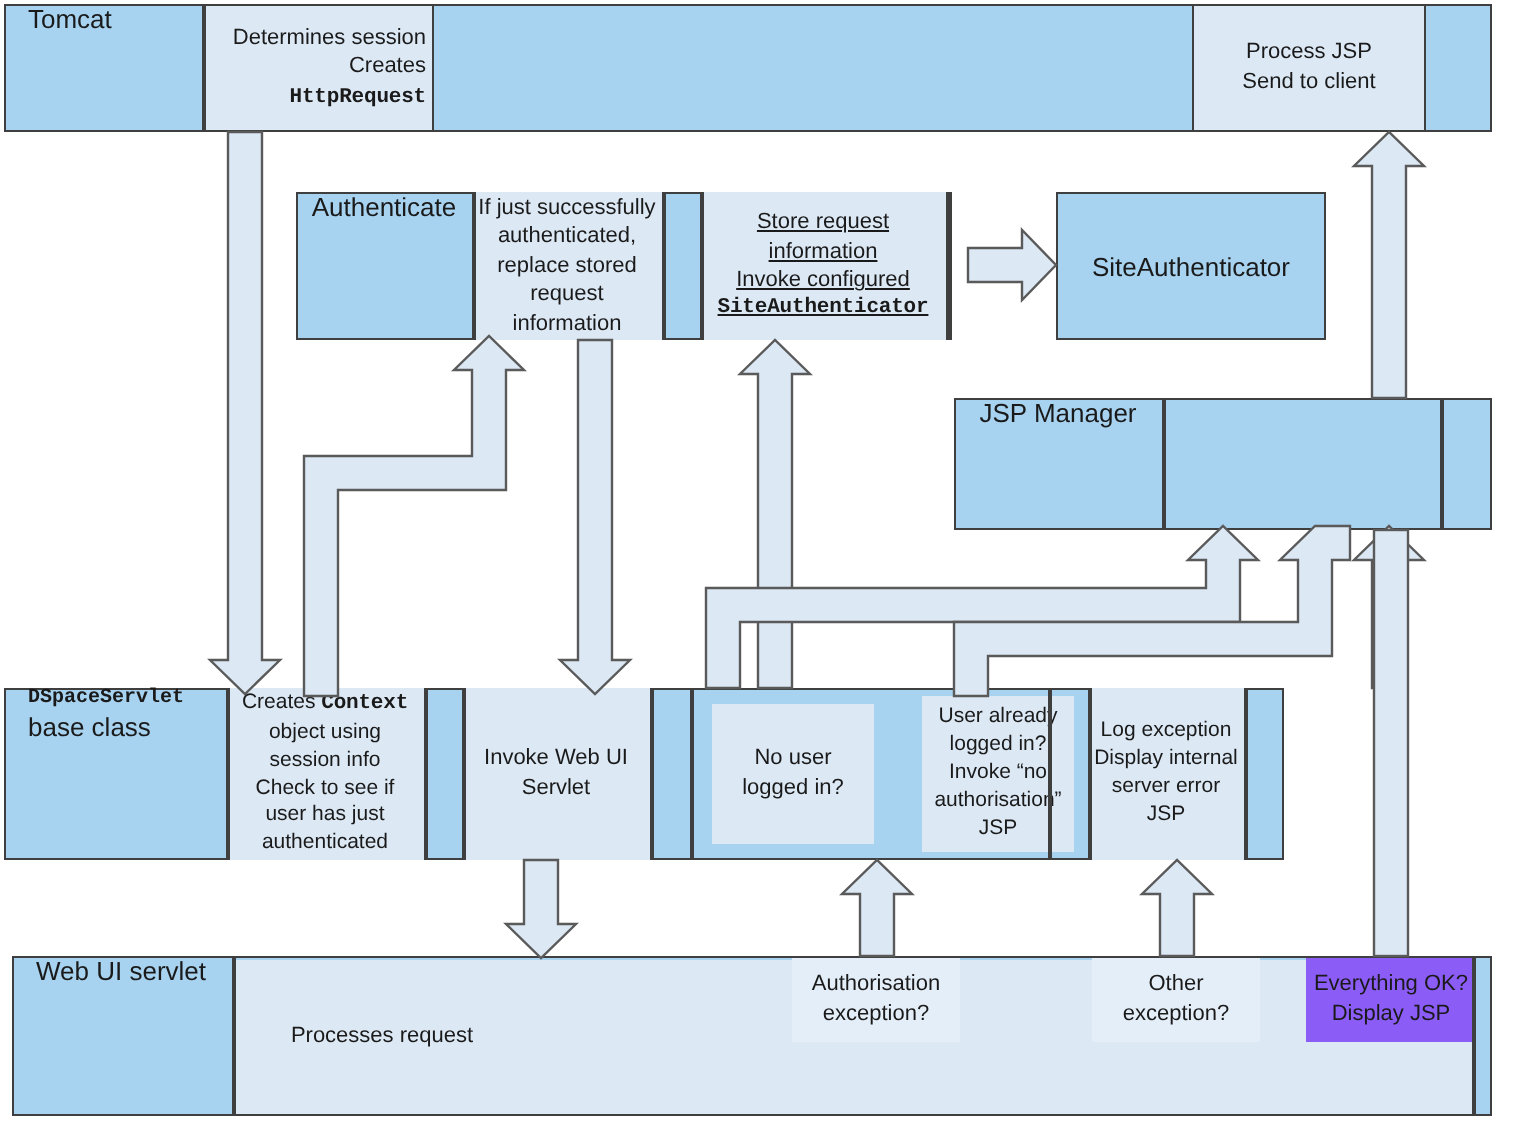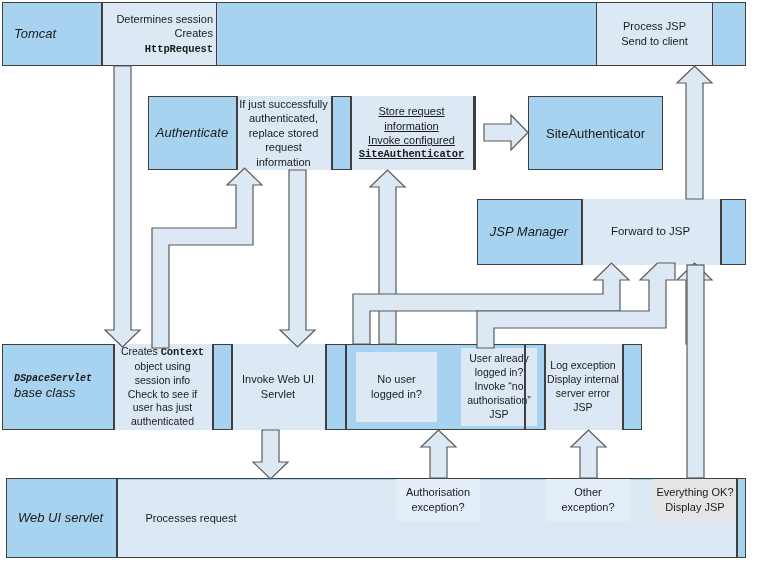--- a/index.html
+++ b/index.html
@@ -14,28 +14,27 @@
   .band{
     position:absolute;
     background:#a7d3f0;
     border:1.5px solid #3f3f3f;
     box-sizing:border-box;
     z-index:2;
   }
   
   .lane-label{
     position:absolute;
-    display:flex;align-items:center;
+    display:flex;
     box-sizing:border-box;
     padding-left:12px;
     font-size:13px;
     line-height:1.22;
     z-index:4;
     pointer-events:none;
-    font-style:italic;
   }
   .lane-label.center{justify-content:center;padding-left:0;text-align:center;}
   .lane-label .mono{font-family:"Liberation Mono", monospace;font-weight:bold;font-size:10px;}
 
   
   .vsep{
     position:absolute;
     width:1.5px;background:#3f3f3f;
     z-index:5;
   }
@@ -132,23 +131,20 @@
   </div>
 
   <div class="band" style="left:477px;top:199px;width:269px;height:66px;"></div>
   <div class="vsep" style="left:581px;top:199px;height:66px;"></div>
   <div class="vsep" style="left:720px;top:199px;height:66px;"></div>
 
   <div class="lane-label center" style="left:477px;top:199px;width:104px;height:66px;">
     <span>JSP Manager</span>
   </div>
 
-  <div class="step noborder" style="left:581px;top:199px;width:139px;height:66px;font-size:11.5px;">
-    <span>Forward to JSP</span>
-  </div>
 
   <div class="band" style="left:2px;top:344px;width:640px;height:86px;"></div>
   <div class="vsep" style="left:113px;top:344px;height:86px;"></div>
   <div class="vsep" style="left:212px;top:344px;height:86px;"></div>
   <div class="vsep" style="left:231px;top:344px;height:86px;"></div>
   <div class="vsep" style="left:325px;top:344px;height:86px;"></div>
   <div class="vsep" style="left:345px;top:344px;height:86px;"></div>
   <div class="vsep" style="left:524px;top:344px;height:86px;"></div>
   <div class="vsep" style="left:544px;top:344px;height:86px;"></div>
   <div class="vsep" style="left:622px;top:344px;height:86px;"></div>
@@ -221,21 +217,21 @@
     <div>
       <div>Authorisation</div>
       <div>exception?</div>
     </div>
   </div>
 
   <div class="step noborder" style="left:546px;top:479px;width:84px;height:42px;background:#e4eef8;">
     <span>Other exception?</span>
   </div>
 
-  <div class="step noborder" style="left:653px;top:479px;width:84px;height:42px;background:#e5e5e5;">
+  <div class="step noborder" style="left:653px;top:479px;width:84px;height:42px;background:#8b5cf6;justify-content:flex-end;">
     <div>
       <div>Everything OK?</div>
       <div>Display JSP</div>
     </div>
   </div>
 
   <svg id="arrows" viewBox="0 0 768 564">
 
     <polygon points="114,66 131,66 131,330 140,330 122.5,347 105,330 114,330"></polygon>
 

